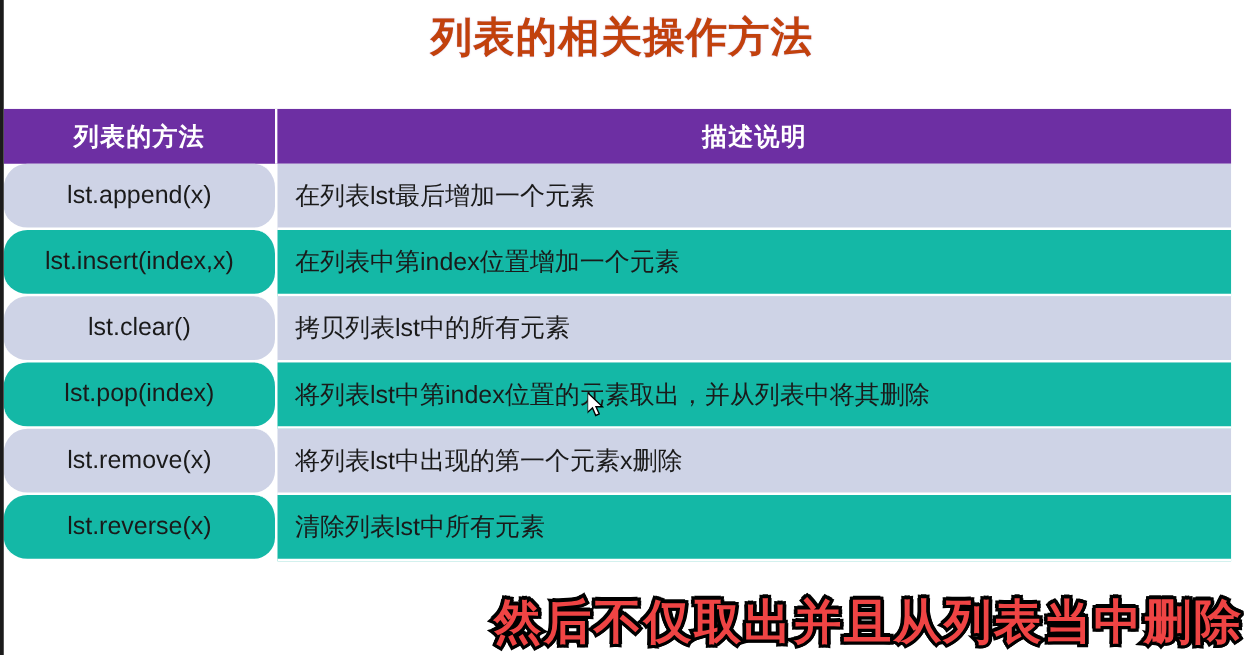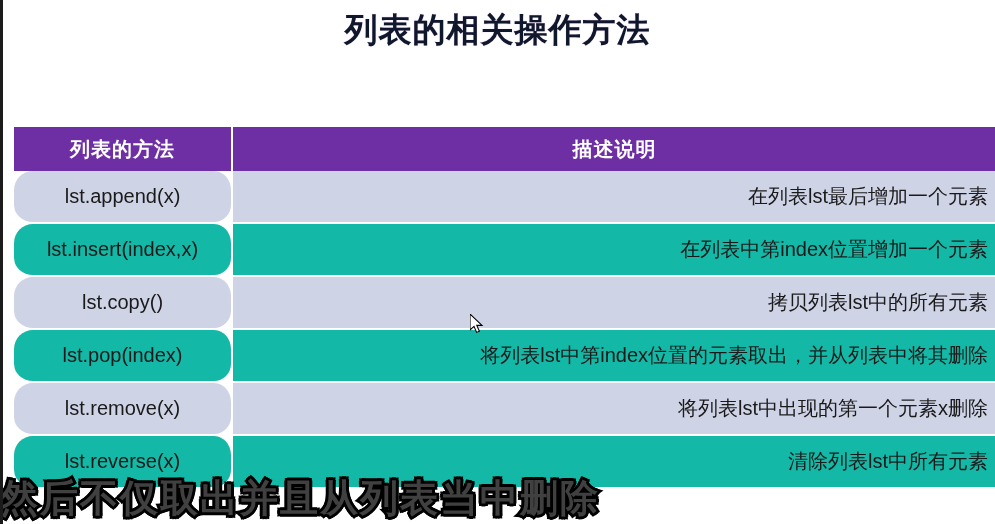--- a/index.html
+++ b/index.html
@@ -37,36 +37,35 @@
 
   
   .slide-title {
     position: absolute;
     left: 0;
     top: 8px;
     width: 995px;
     text-align: center;
     font-size: 33px;
     font-weight: bold;
-    color: #0f172a;
+    color: #c2410c;
     letter-spacing: 1px;
     line-height: 44px;
     text-shadow: 0 0 1px rgba(123,52,176,.45);
     white-space: nowrap;
   }
 
   
   .table-wrap {
     position: absolute;
-    left: 14px;
+    left: 3px;
     top: 87px;
     width: 982px;
     height: 398px;
     overflow: hidden;
-    margin-top: 40px;
   }
   table.methods {
     width: 982px;
     border-collapse: separate;
     border-spacing: 0;
     table-layout: fixed;
   }
   table.methods col.c-method { width: 219px; }
   table.methods col.c-desc   { width: 763px; }
 
@@ -85,36 +84,36 @@
   table.methods td {
     height: 51px;
     font-size: 20px;
     color: #1a1a1a;
     padding: 0 8px;
     border-right: 2px solid #ffffff;
     border-bottom: 2px solid #ffffff;
     white-space: nowrap;
     overflow: visible;
   }
-  table.methods td.desc { border-right: none; padding-left: 14px; text-align: right; }
+  table.methods td.desc { border-right: none; padding-left: 14px; text-align: left; }
   table.methods td.method { text-align: center; border-radius: 19px; }
 
   tr.row-a td { background: #ced3e6; }
   tr.row-b td { background: #14b8a6; }
 
   
   .caption {
     position: absolute;
     left: 0;
     bottom: 4px;
     width: 995px;
-    text-align: left;
+    text-align: right;
     font-size: 38px;
     font-weight: bold;
-    color: #404040;
+    color: #ef4444;
     letter-spacing: 2px;
     line-height: 44px;
     white-space: nowrap;
     z-index: 5;
     -webkit-text-stroke: 5px #000000;
     paint-order: stroke fill;
     text-shadow:
       -2px -2px 0 #000, 2px -2px 0 #000,
       -2px  2px 0 #000, 2px  2px 0 #000,
        0   -3px 0 #000, 0    3px 0 #000,
@@ -156,21 +155,21 @@
       <tbody>
         <tr class="row-a">
           <td class="method">lst.append(x)</td>
           <td class="desc">在列表lst最后增加一个元素</td>
         </tr>
         <tr class="row-b">
           <td class="method">lst.insert(index,x)</td>
           <td class="desc">在列表中第index位置增加一个元素</td>
         </tr>
         <tr class="row-a">
-          <td class="method">lst.copy()</td>
+          <td class="method">lst.clear()</td>
           <td class="desc">拷贝列表lst中的所有元素</td>
         </tr>
         <tr class="row-b">
           <td class="method">lst.pop(index)</td>
           <td class="desc">将列表lst中第index位置的元素取出，并从列表中将其删除</td>
         </tr>
         <tr class="row-a">
           <td class="method">lst.remove(x)</td>
           <td class="desc">将列表lst中出现的第一个元素x删除</td>
         </tr>

